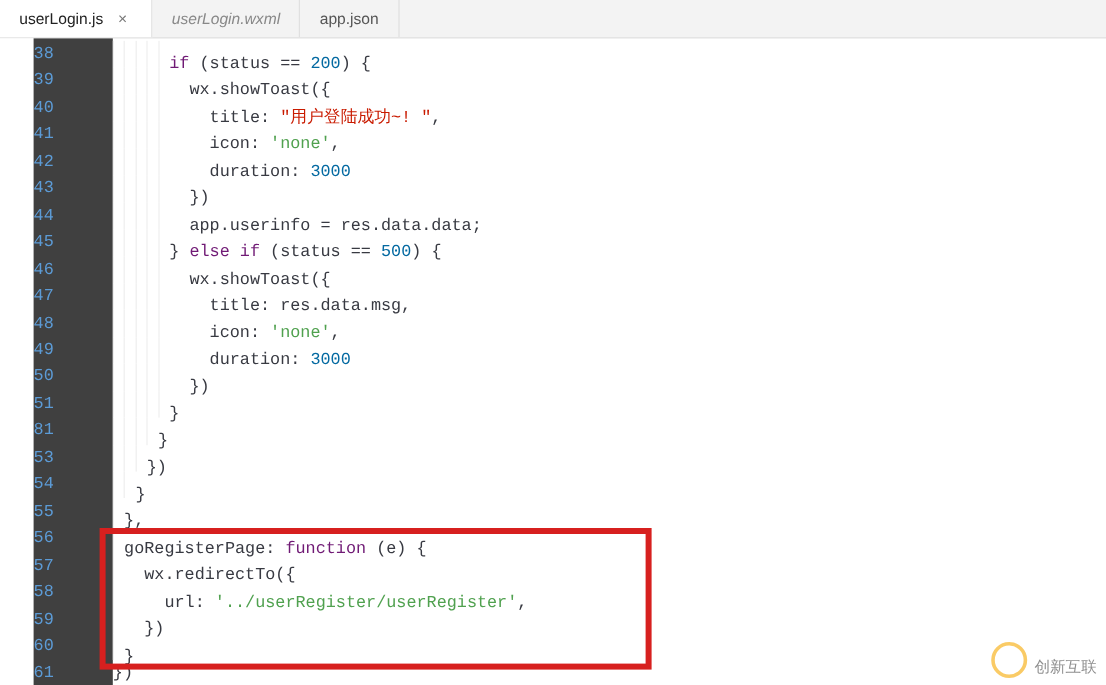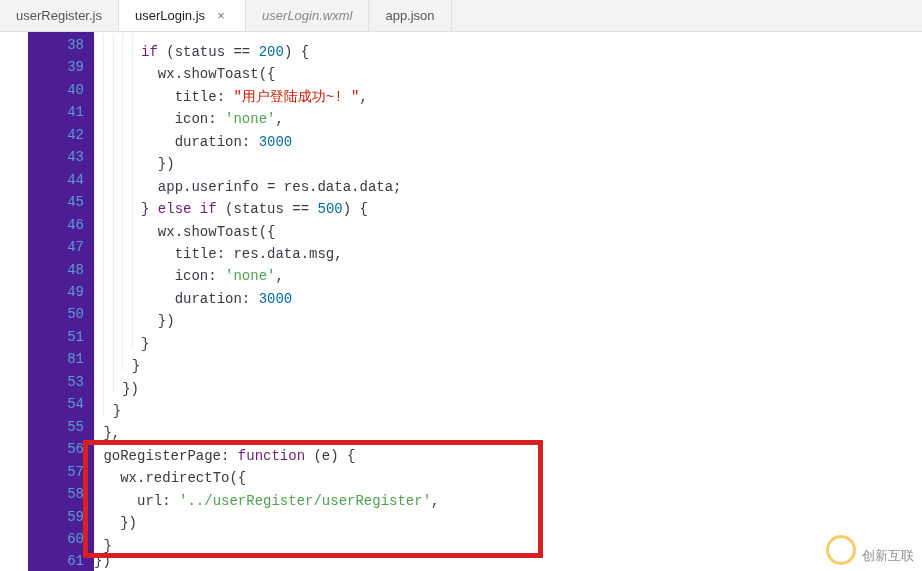--- a/index.html
+++ b/index.html
@@ -45,23 +45,23 @@
     border-radius: 3px;
   }
   .editor {
     display: flex;
     height: calc(100% - 32px);
     position: relative;
   }
   .gutter {
     width: 66px;
     padding-top: 2px;
-    text-align: right;
+    text-align: left;
     color: #5c9bd6;
-    background: #4c1d95;
+    background: #404040;
     user-select: none;
     line-height: 22.45px;
   }
   .gutter div { padding-right: 10px; }
   .left-margin {
     width: 28px;
     background: #fff;
   }
   .code {
     flex: 1;
@@ -109,23 +109,20 @@
     width: 30px; height: 30px;
     border: 3px solid #f6a800;
     border-radius: 50%;
     position: relative;
   }
 </style>
 </head>
 <body>
 
 <div class="tabs">
-  <div class="tab">
-    <span>userRegister.js</span>
-  </div>
   <div class="tab active">
     <span>userLogin.js</span>
     <span class="tab-close">×</span>
   </div>
   <div class="tab italic">
     <span>userLogin.wxml</span>
   </div>
   <div class="tab">
     <span>app.json</span>
   </div>

